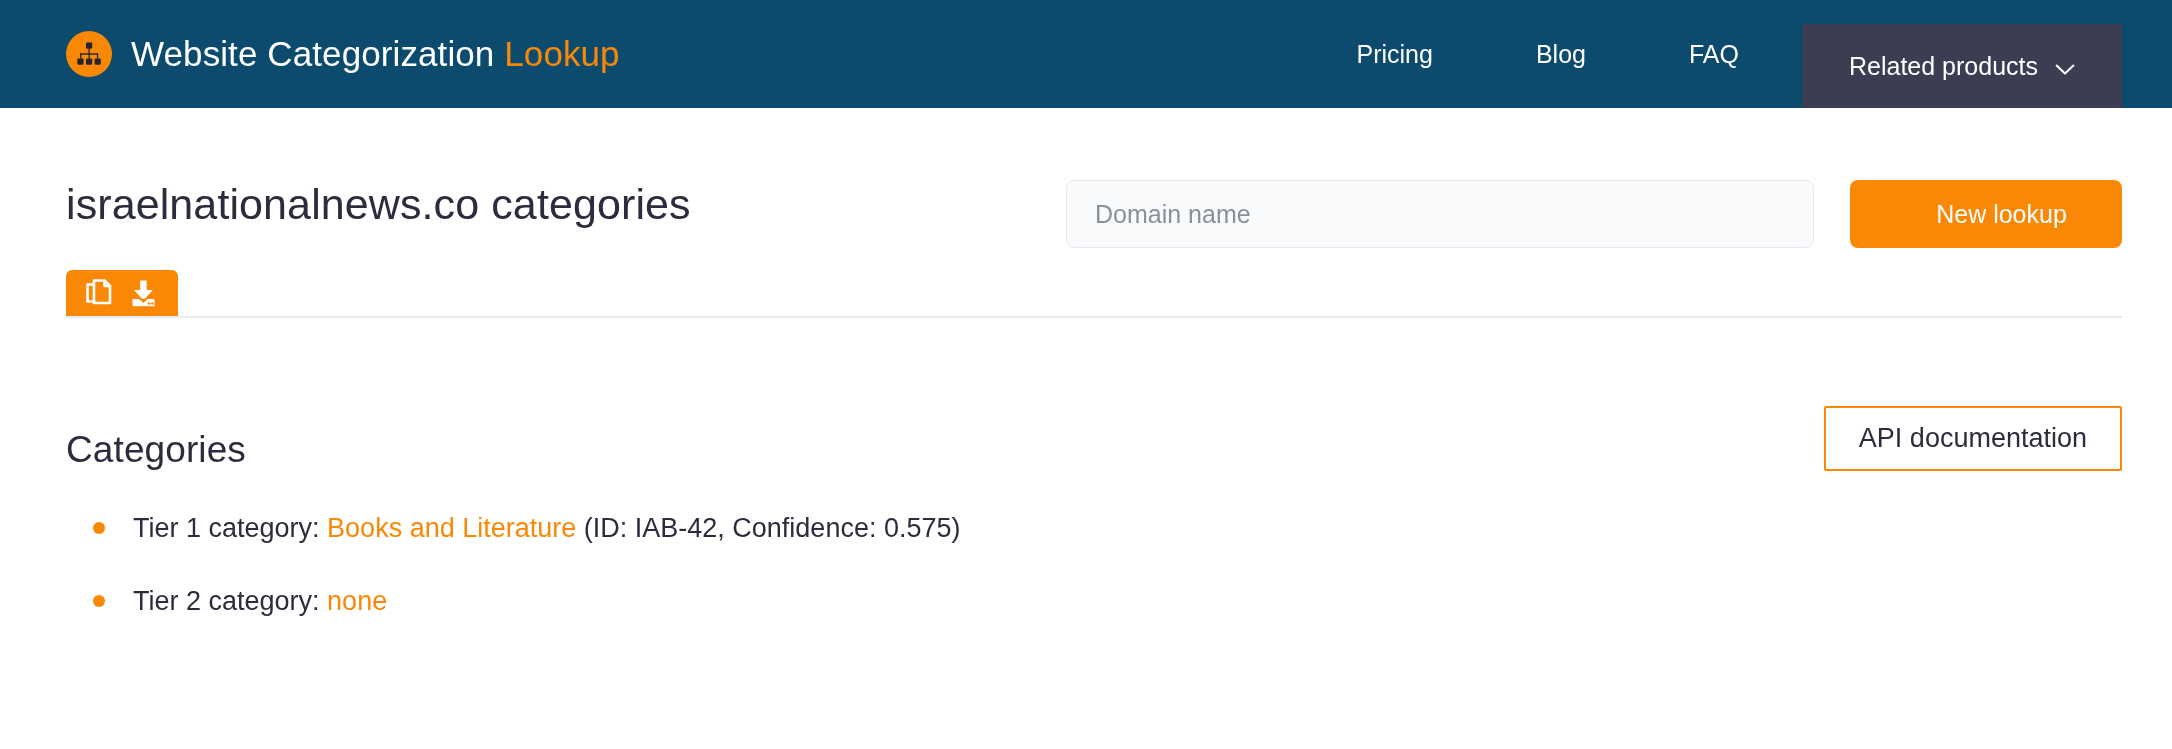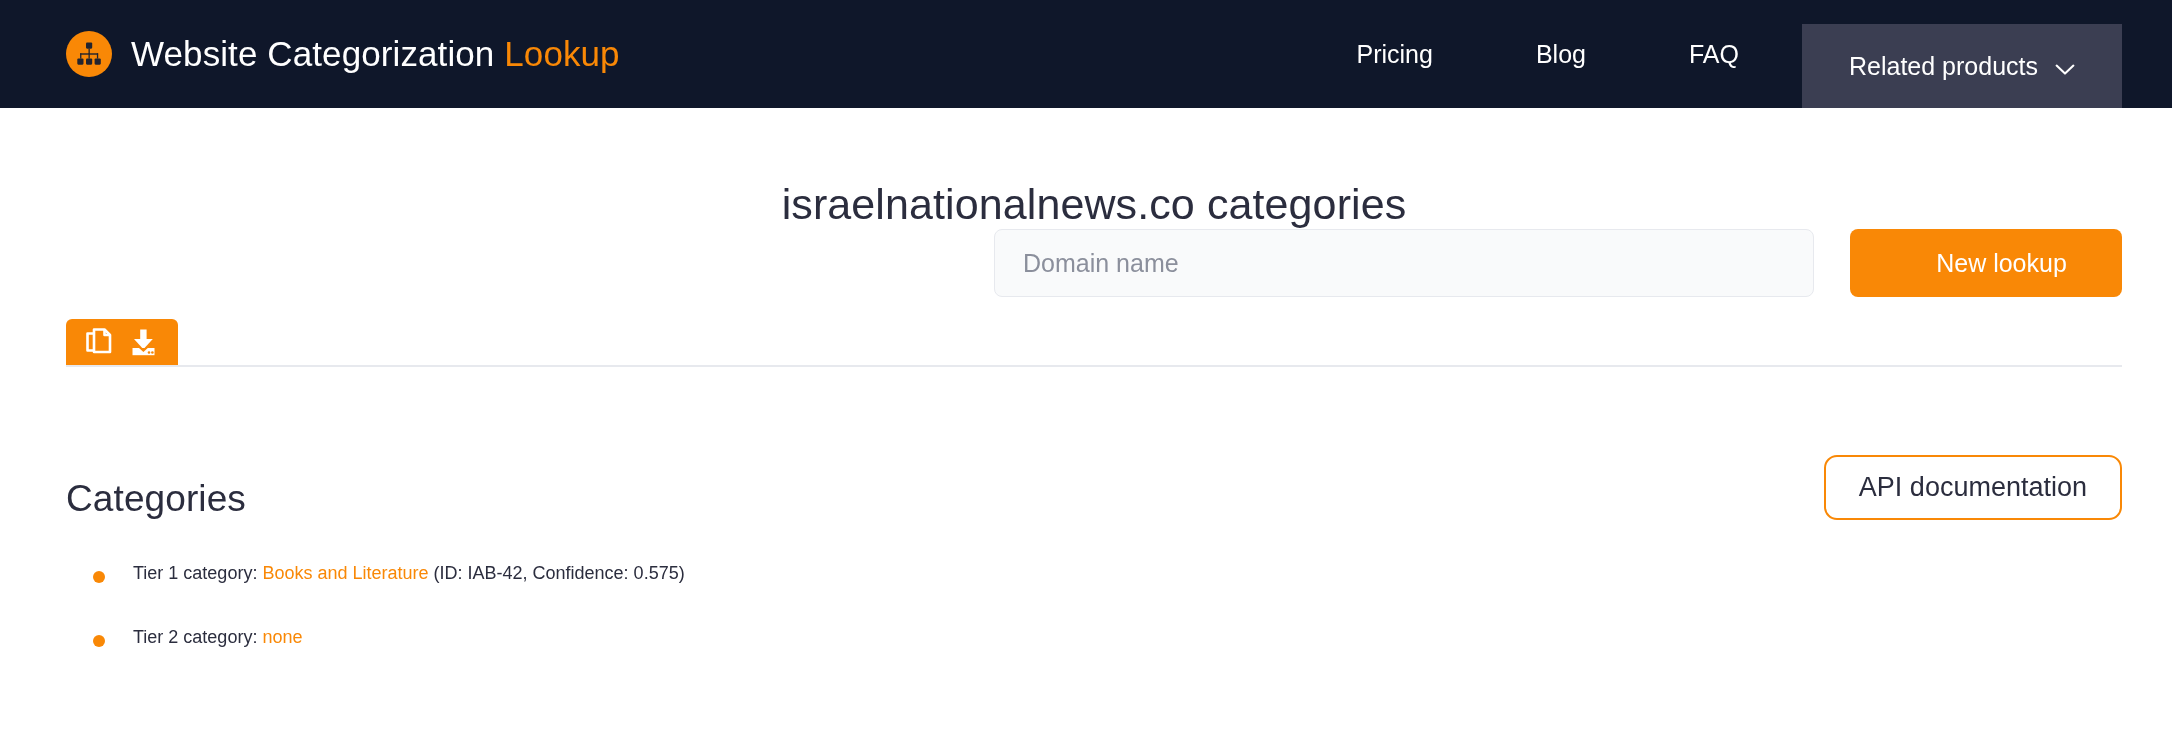--- a/index.html
+++ b/index.html
@@ -10,21 +10,21 @@
     background: #ffffff;
     font-family: "Liberation Sans", sans-serif;
     -webkit-font-smoothing: antialiased;
   }
 
   
   .site-header {
     position: relative;
     width: 2172px;
     height: 108px;
-    background: #0f172a;
+    background: #0c4a6e;
     display: flex;
     align-items: stretch;
   }
 
   .brand {
     display: flex;
     align-items: center;
     gap: 19px;
     padding-left: 66px;
     height: 100%;
@@ -96,42 +96,40 @@
     padding: 0 50px 0 66px;
   }
 
   .inner {
     width: 2056px;
   }
 
   
   .title-row {
     display: flex;
-    align-items: center;
     padding-top: 72px;
-    flex-direction: column;
   }
 
   .page-title {
     font-size: 43px;
     font-weight: 400;
     color: #2b2d3e;
     letter-spacing: 0.1px;
     white-space: nowrap;
   }
 
   .lookup-form {
     margin-left: auto;
     display: flex;
     align-items: center;
     gap: 36px;
   }
 
   .domain-input {
-    width: 820px;
+    width: 748px;
     height: 68px;
     border: 1px solid #e7e9ee;
     border-radius: 8px;
     background: #f9fafb;
     padding: 0 28px;
     font-family: "Liberation Sans", sans-serif;
     font-size: 25px;
     color: #2b2d3e;
     outline: none;
   }
@@ -202,40 +200,40 @@
     font-weight: 400;
     color: #2b2d3e;
     letter-spacing: 0.1px;
   }
 
   .api-doc-btn {
     margin-left: auto;
     height: 65px;
     padding: 0 33px;
     border: 2px solid #f98806;
-    border-radius: 13px;
+    border-radius: 2px;
     background: #ffffff;
     color: #2b2d3e;
     font-family: "Liberation Sans", sans-serif;
     font-size: 27px;
     cursor: pointer;
     white-space: nowrap;
   }
 
   
   .category-list {
     list-style: none;
     margin-top: 44px;
     padding-left: 27px;
   }
 
   .category-list li {
     position: relative;
     padding-left: 40px;
-    font-size: 18px;
+    font-size: 27px;
     color: #2b2d3e;
     line-height: 1;
     margin-bottom: 46px;
     white-space: nowrap;
   }
 
   .category-list li::before {
     content: "";
     position: absolute;
     left: 0;

